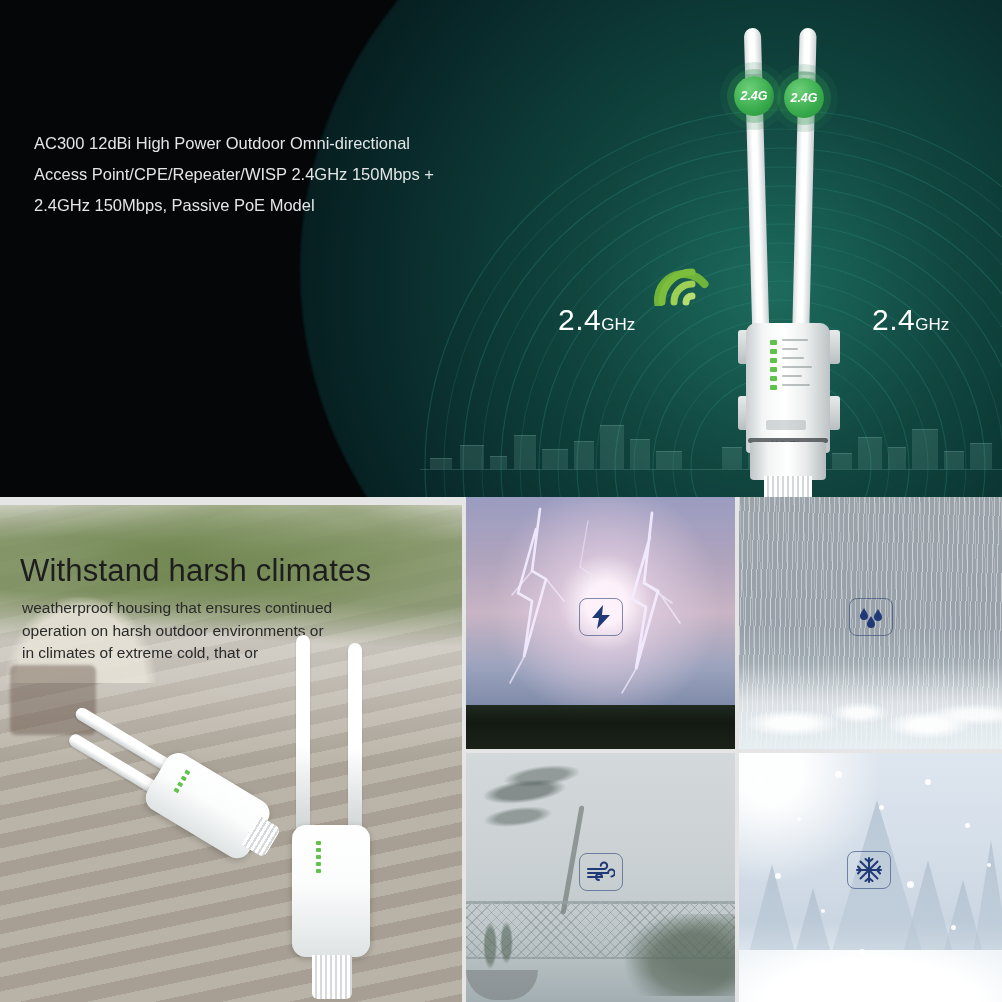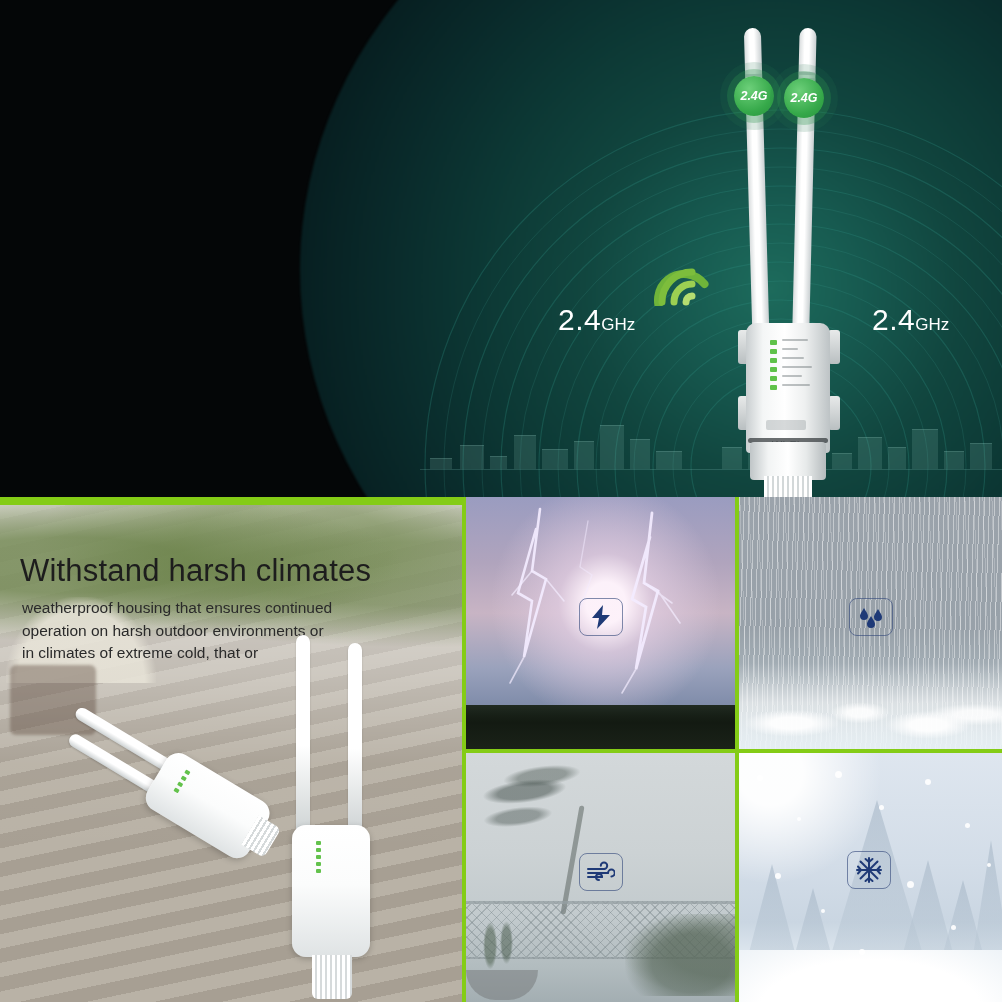--- a/index.html
+++ b/index.html
@@ -117,21 +117,21 @@
   .brand-wifi {
     position: absolute; left: 38px; top: 372px; width: 46px; height: 16px;
     color: #7e8688; font-size: 11px; letter-spacing: .5px; text-align: center; margin-top: 39px;
   }
   .brand-tag {
     position: absolute; left: 42px; top: 392px; width: 40px; height: 10px;
     background: rgba(120,130,132,.30); border-radius: 2px;
   }
 
   
-  .grid { position: absolute; left: 0; top: 497px; width: 1002px; height: 505px; background: #84cc16; }
+  .grid { position: absolute; left: 0; top: 497px; width: 1002px; height: 505px; background: #e5e5e5; }
 
   .panel { position: absolute; overflow: hidden; }
 
   
   .p-deck { left: 0; top: 8px; width: 462px; height: 497px; }
   .deck-bg {
     position: absolute; inset: 0;
     background:
       linear-gradient(180deg, rgba(255,255,255,.62) 0%, rgba(255,255,255,.30) 34%, rgba(255,255,255,.04) 52%, rgba(255,255,255,0) 70%),
       repeating-linear-gradient(168deg, #b9b2a6 0 14px, #a79f93 14px 28px),
@@ -339,20 +339,25 @@
       <span style="left:374px; width:22px; height:26px;"></span>
       <span style="left:402px; width:20px; height:16px;"></span>
       <span style="left:428px; width:24px; height:32px;"></span>
       <span style="left:458px; width:18px; height:22px;"></span>
       <span style="left:482px; width:26px; height:40px;"></span>
       <span style="left:514px; width:20px; height:18px;"></span>
       <span style="left:540px; width:22px; height:26px;"></span>
     </div>
 
 
+    <div class="hero-desc">
+      <div>AC300 12dBi High Power Outdoor Omni-directional</div>
+      <div>Access Point/CPE/Repeater/WISP 2.4GHz 150Mbps +</div>
+      <div>2.4GHz 150Mbps, Passive PoE Model</div>
+    </div>
 
     <svg class="wifi-arcs" viewBox="0 0 68 56">
       <g fill="none" stroke="#8cc63f" stroke-width="8" stroke-linecap="round" transform="rotate(-38 34 50)">
         <path d="M34 50 m-26,0 a26,26 0 0 1 52,0" stroke="#6fb43a"></path>
       </g>
       <g fill="none" stroke-width="7" stroke-linecap="round">
         <path d="M12 52 A30 30 0 0 1 42 22" stroke="#7dbd3c"></path>
         <path d="M24 52 A18 18 0 0 1 42 34" stroke="#9ccf52"></path>
         <path d="M36 52 A6 6 0 0 1 42 46" stroke="#b5dd70"></path>
       </g>

